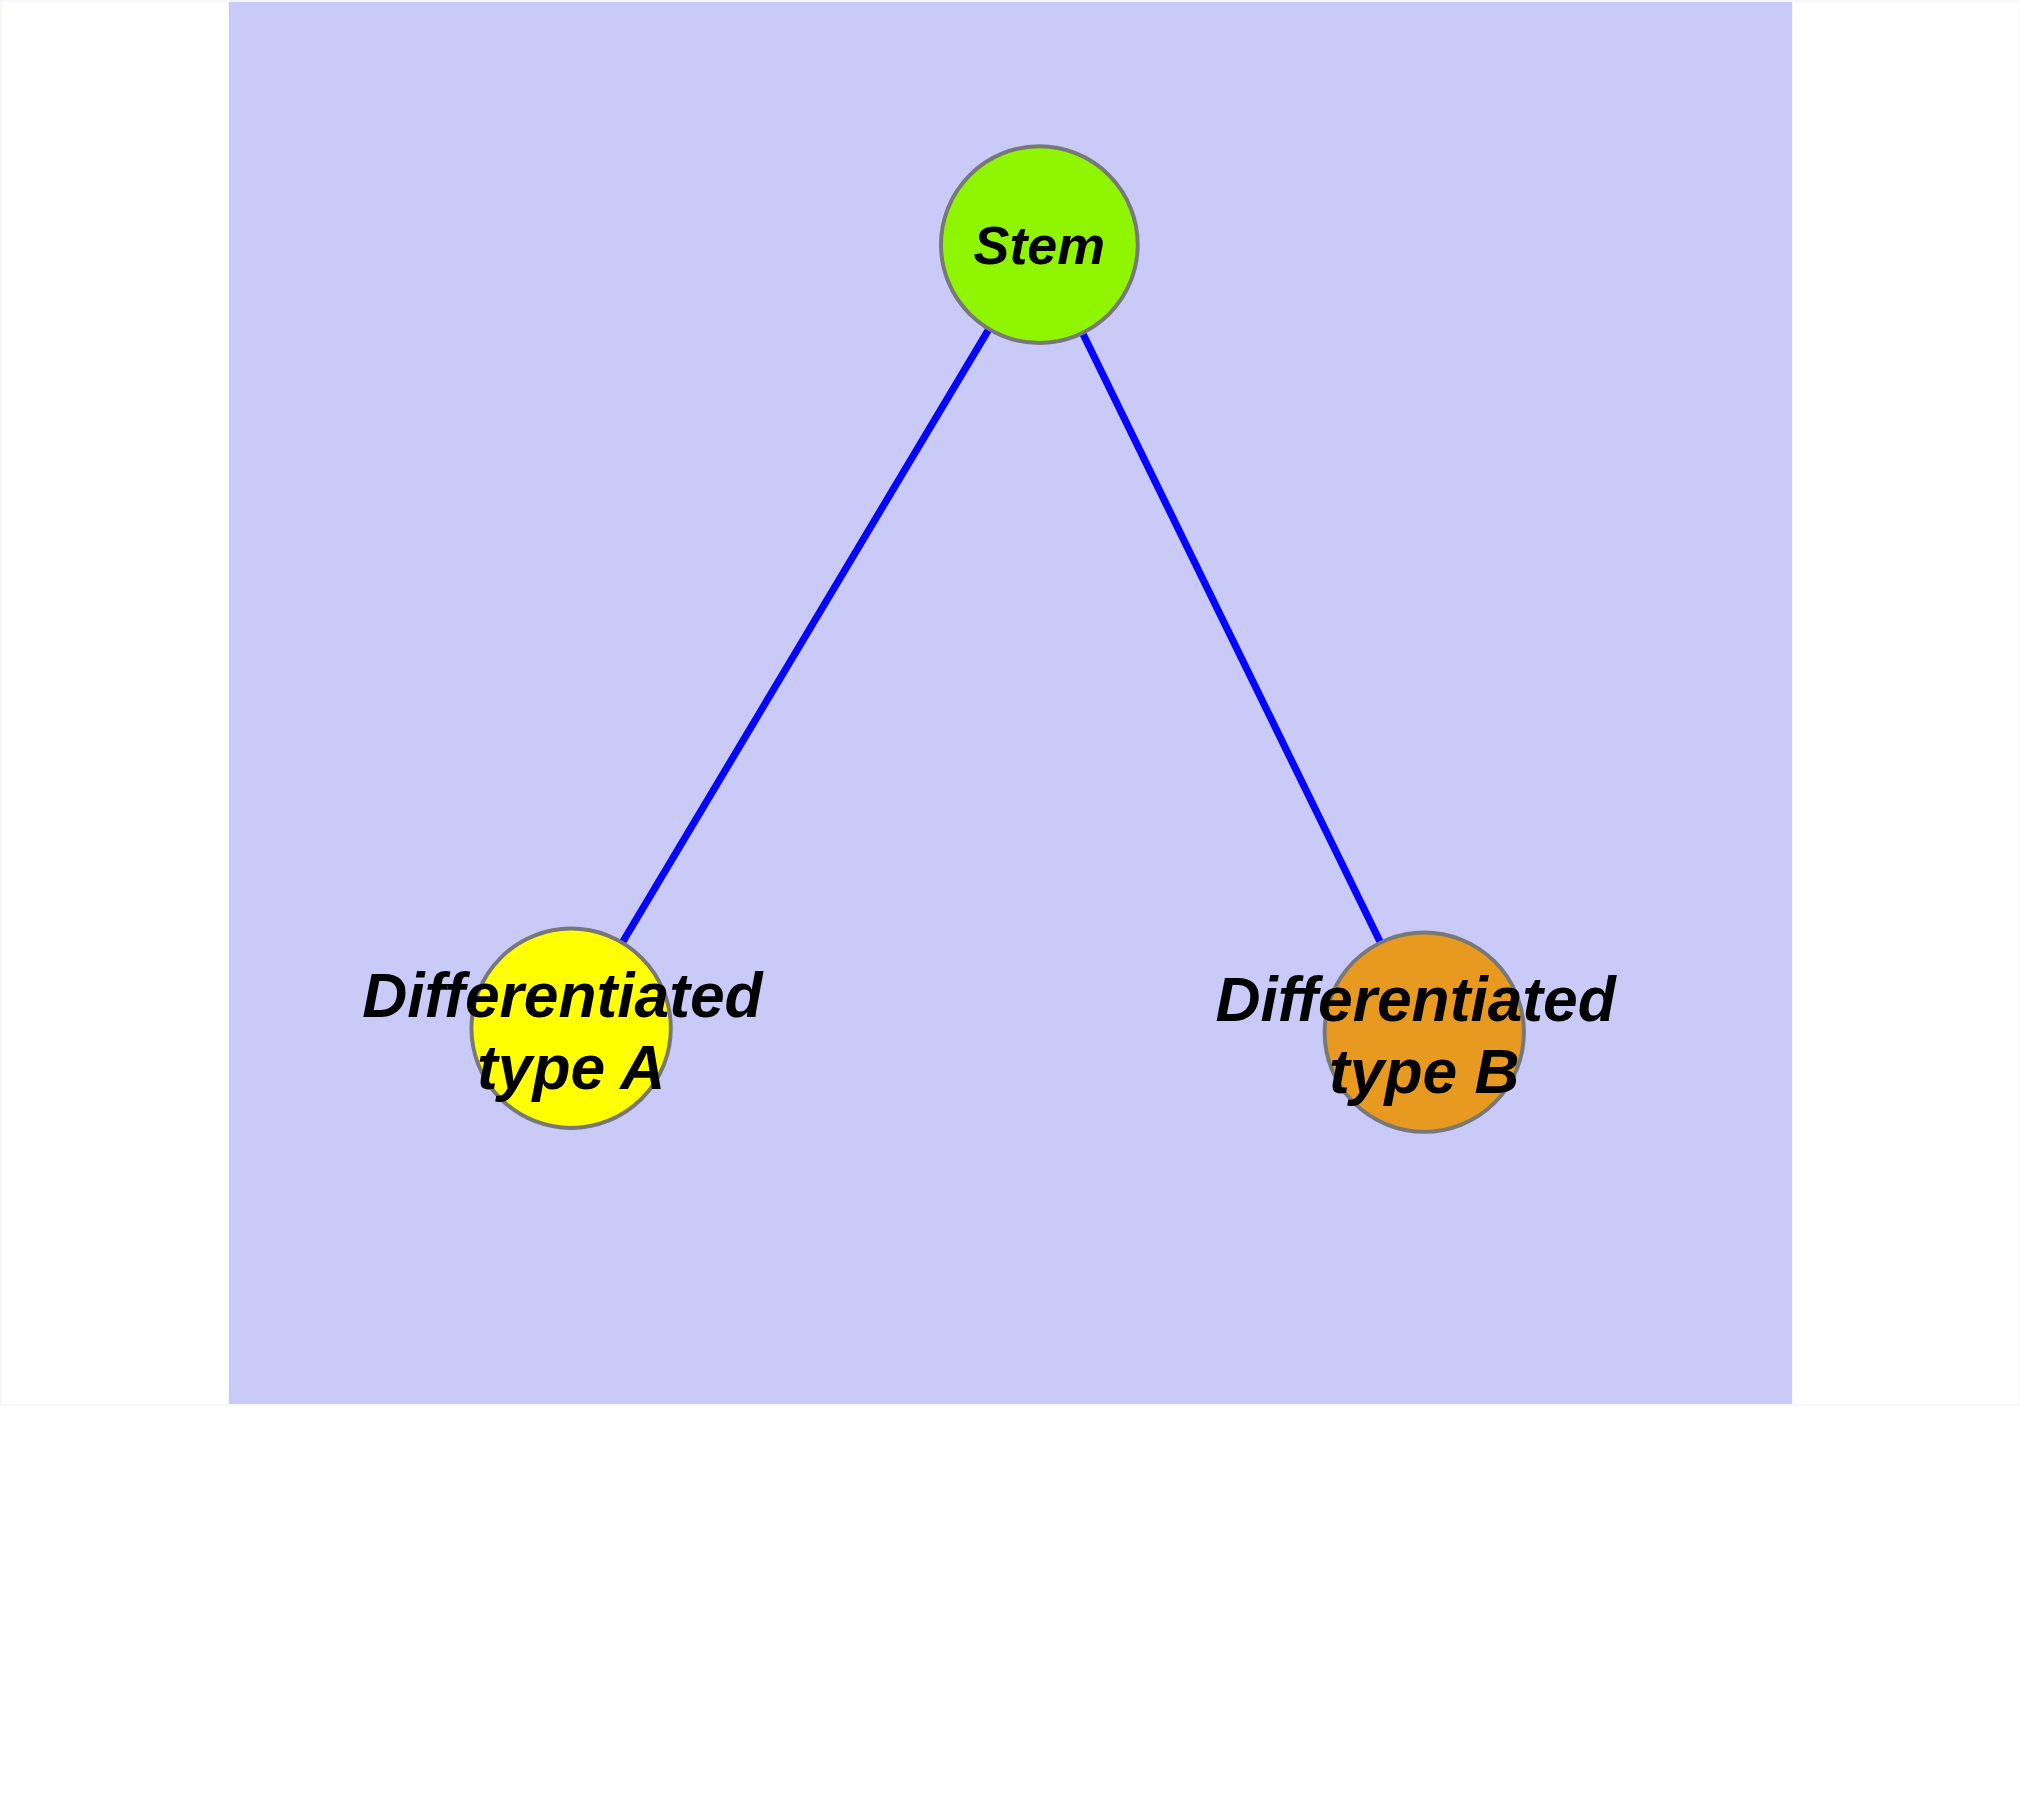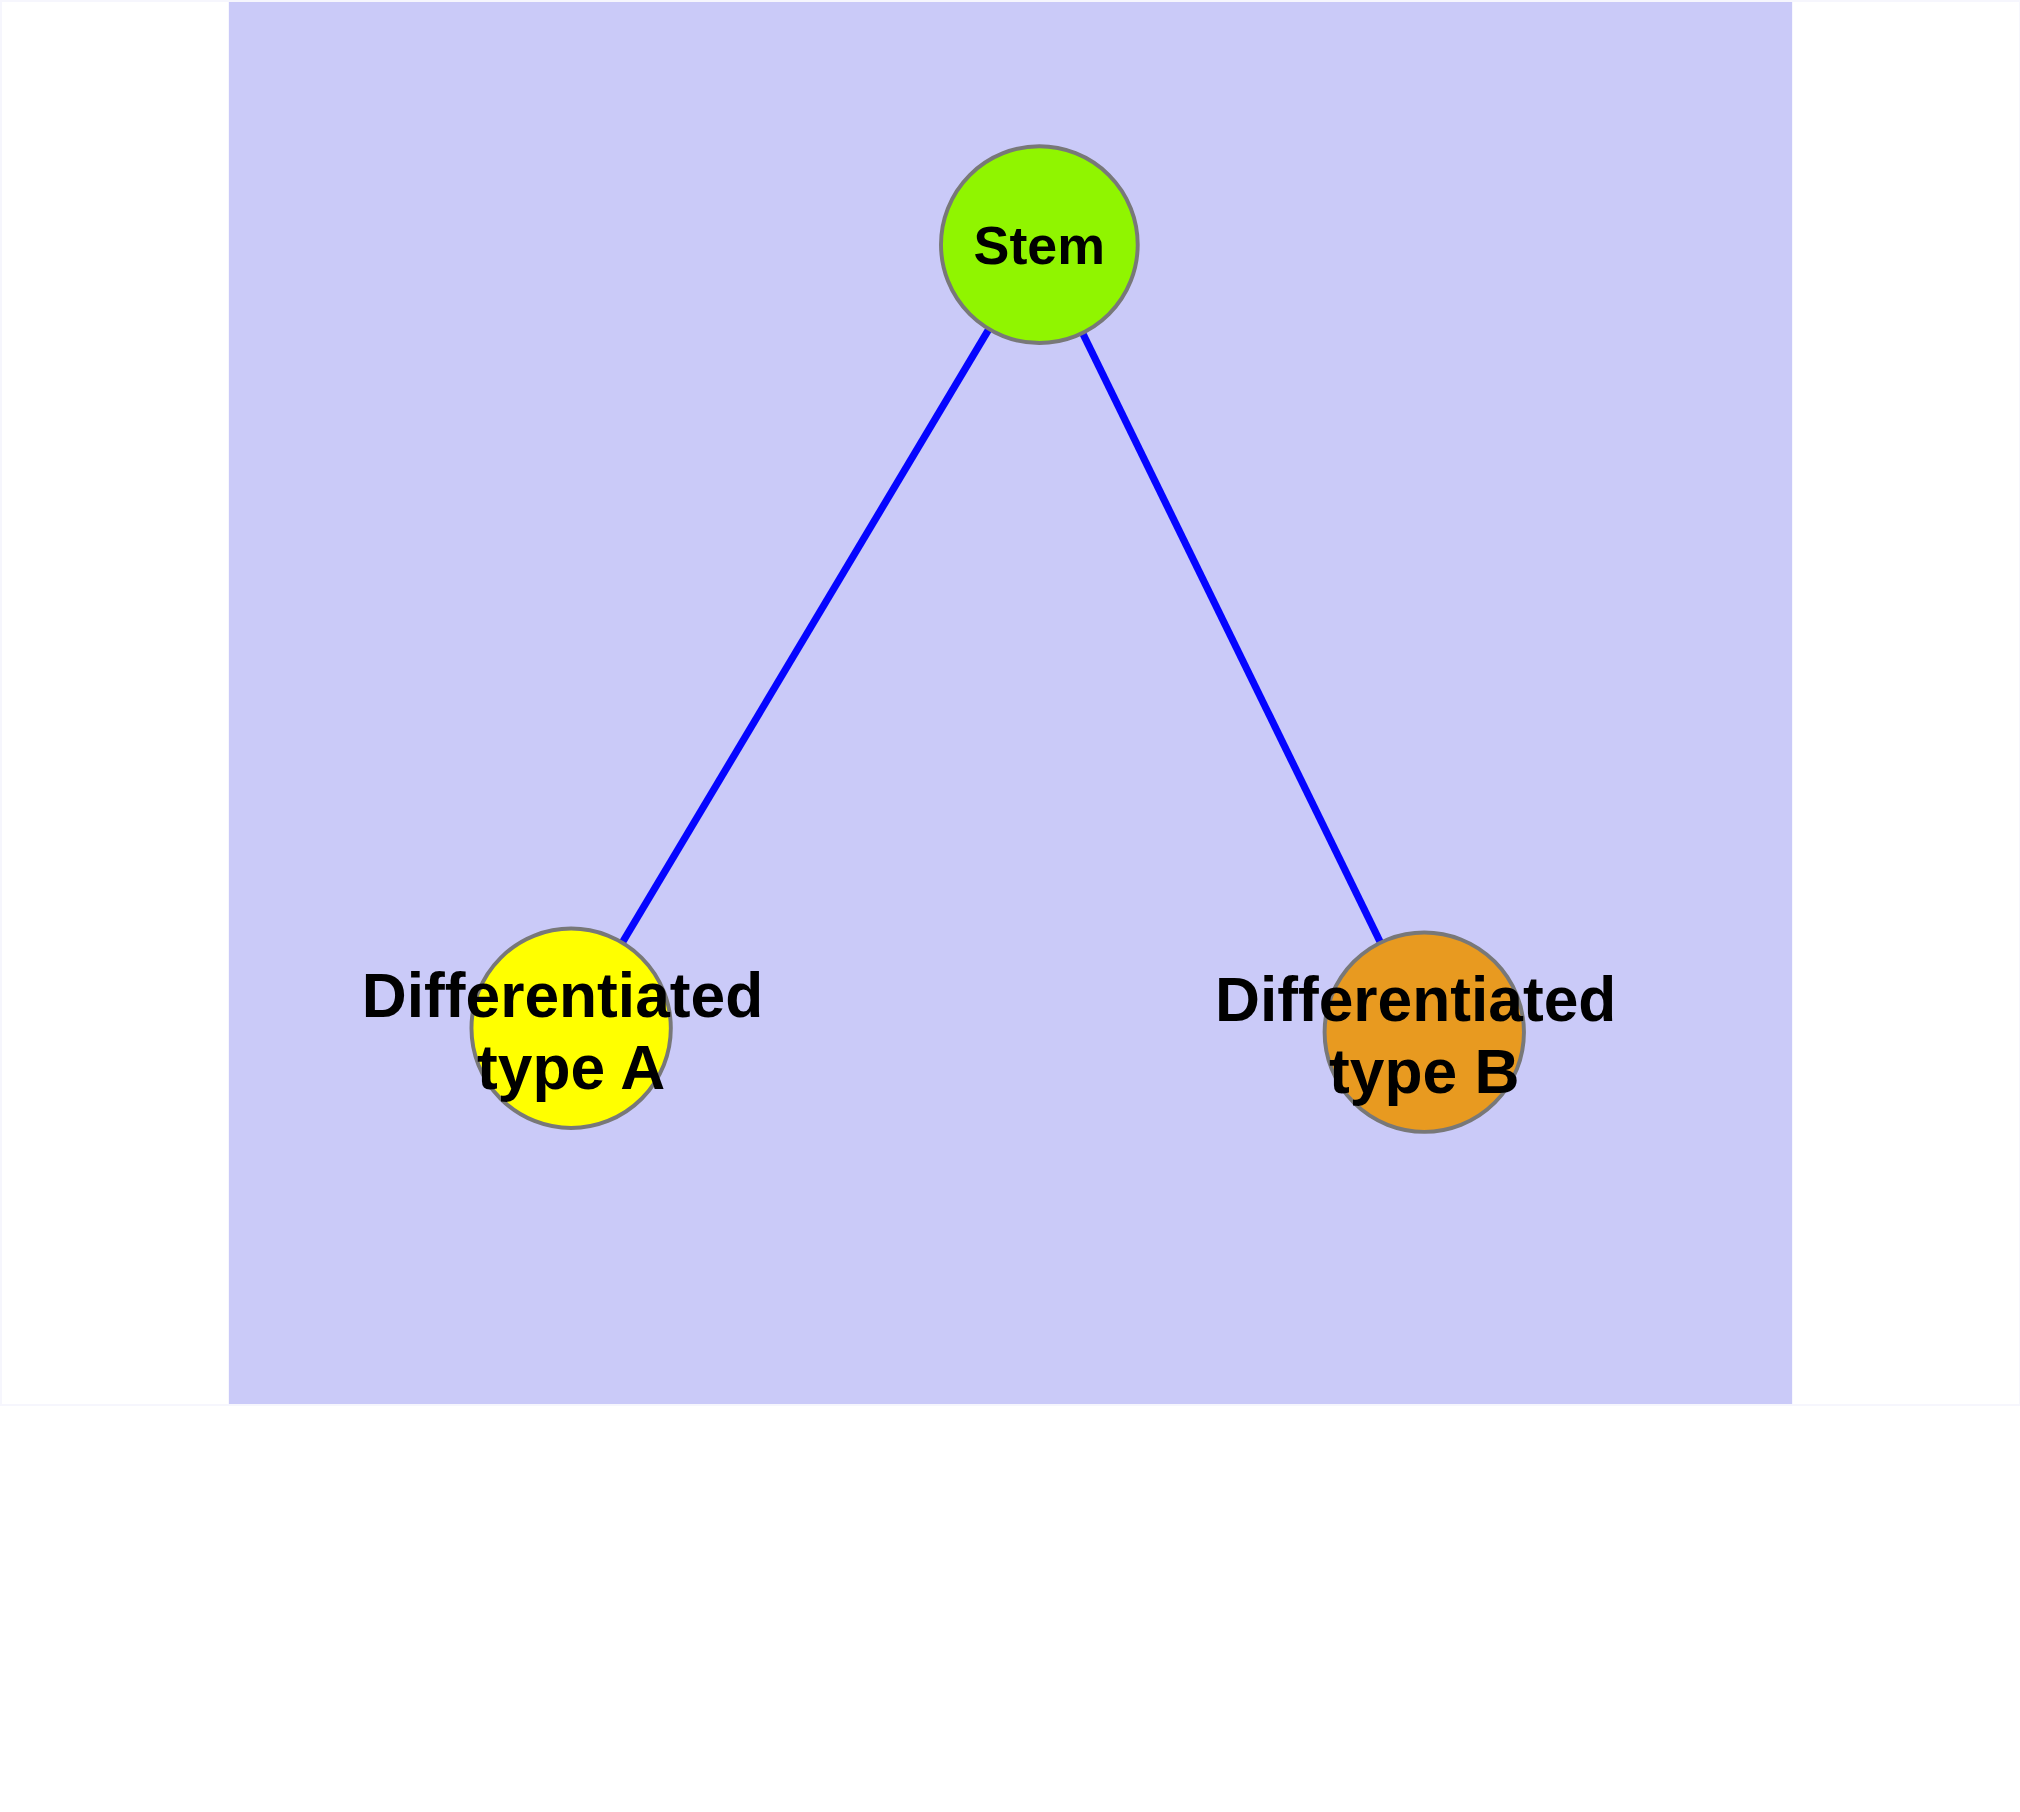--- a/index.html
+++ b/index.html
@@ -6,20 +6,21 @@
     margin: 0;
     padding: 0;
     background: #ffffff;
   }
   .canvas {
     width: 2021px;
     height: 1406px;
     box-sizing: border-box;
     border: 2.5px solid #f6f6fd;
     overflow: hidden;
+    font-style: italic;
   }
   svg.graph {
     display: block;
     width: 100%;
     height: 100%;
   }
   .edge {
     stroke-width: 11px;
     fill: none;
   }

